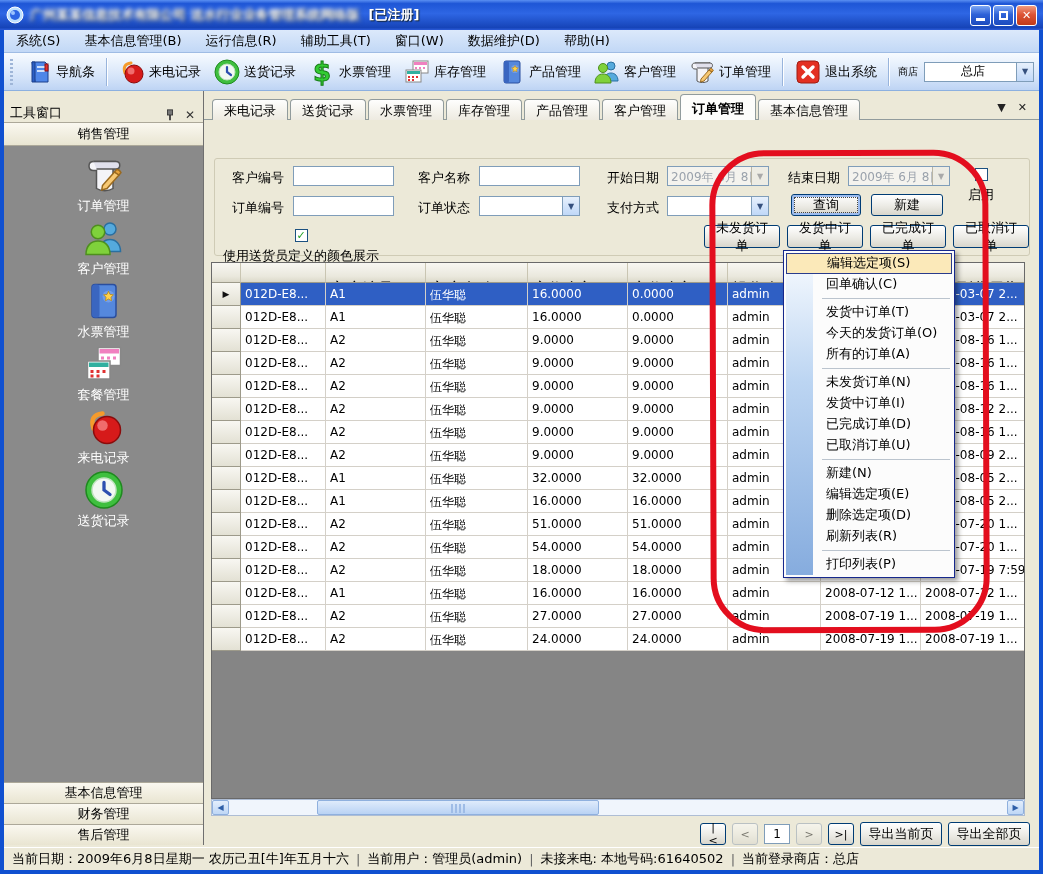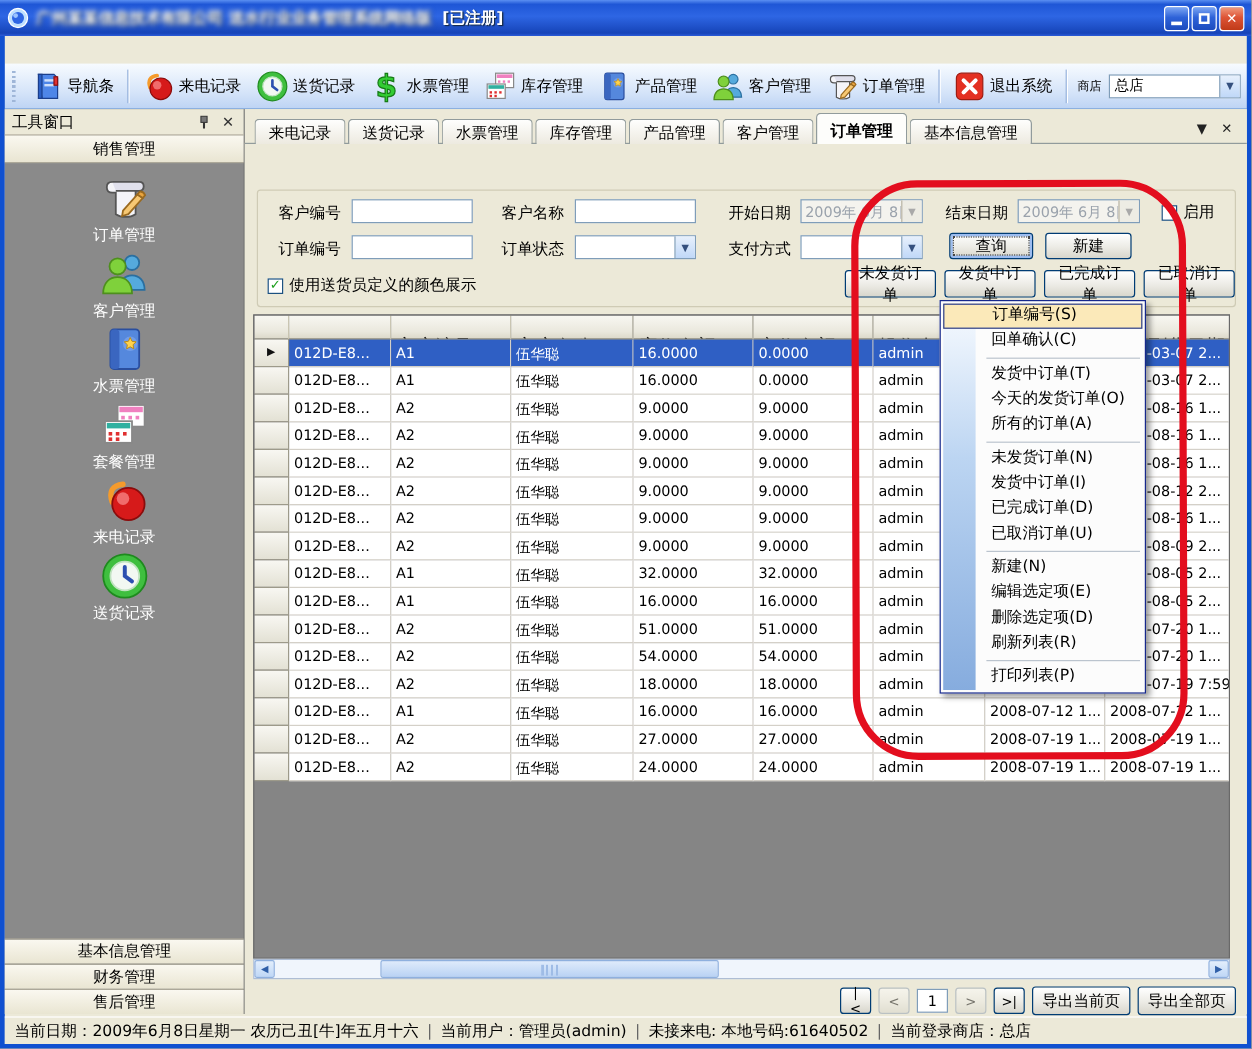--- a/index.html
+++ b/index.html
@@ -34,29 +34,29 @@
     display:flex;align-items:center;border-bottom:1px solid #8CB0E0;}
   .grip{width:7px;height:26px;margin:0 4px;
     background:repeating-linear-gradient(180deg,#9FB6D8 0 2px,transparent 2px 4px);
     background-size:3px 100%;background-repeat:no-repeat;background-position:2px 0;}
   .tool-items{display:flex;align-items:center;height:100%;}
   .tool-btn{display:flex;align-items:center;gap:3px;padding:3px 6px;font-size:13px;cursor:default;border-radius:3px;}
   .tool-ico{width:28px;height:28px;display:inline-flex;}
   .tool-ico svg{width:100%;height:100%;}
   .tool-sep{width:1px;height:28px;background:#98B4DC;margin:0 5px;box-shadow:1px 0 0 #fff;}
   .shop-label{font-size:10px;margin:0 6px 0 4px;}
-  .shop-combo{width:110px;height:20px;background:#fff;border:1px solid #7F9DB9;display:flex;align-items:center;font-size:12px;}
+  .shop-combo{width:110px;height:20px;background:#fff;border:1px solid #7F9DB9;display:flex;align-items:center;font-size:12px;padding-left:32px;}
   .shop-combo .val{flex:1;padding-left:4px;}
   .combo-arrow{width:17px;height:100%;background:linear-gradient(180deg,#E7F0FC,#C0D8F8);
     border-left:1px solid #7F9DB9;display:flex;align-items:center;justify-content:center;
     font-size:8px;color:#35507E;}
 
   
   .sidebar{position:absolute;left:4px;top:91px;width:200px;height:754px;background:#8A8A8A;border-right:1px solid #6F6F6F;}
-  .tool-header{height:22px;background:#ECE9D8;border-bottom:1px solid #ACA899;display:flex;align-items:center;padding:0 6px;font-size:13px;}
+  .tool-header{height:32px;background:#ECE9D8;border-bottom:1px solid #ACA899;display:flex;align-items:flex-end;padding:0 6px;font-size:13px;}
   .tool-header .sp{flex:1;}
   .hdr-ico{width:14px;height:14px;display:inline-flex;margin-left:6px;color:#333;font-size:12px;align-items:center;justify-content:center;}
   .side-section-hdr{height:23px;background:linear-gradient(180deg,#FAF8F0,#E9E5D2);border-bottom:1px solid #ACA899;
     display:flex;align-items:center;justify-content:center;font-size:13px;}
   .side-items{padding-top:8px;}
   .side-item{height:63px;display:flex;flex-direction:column;align-items:center;cursor:default;}
   .side-ico{width:42px;height:42px;display:inline-flex;}
   .side-ico svg{width:100%;height:100%;}
   .side-lbl{font-size:13px;color:#fff;margin-top:1px;}
   .side-bottom{position:absolute;left:0;bottom:0;width:100%;}
@@ -78,21 +78,21 @@
   .fcombo{position:absolute;height:20px;background:#fff;border:1px solid #7F9DB9;display:flex;}
   .fcombo .val{flex:1;font-size:12px;padding:2px 0 0 3px;white-space:nowrap;overflow:hidden;}
   .fcombo.disabled{background:#F4F3EE;}
   .fcombo.disabled .val{color:#9AA2AC;}
   .fcombo.disabled .combo-arrow{background:#EDECE4;color:#A9A9A9;border-left-color:#B9B5A5;}
   .xp-btn{border:1px solid #003C74;border-radius:3px;background:linear-gradient(180deg,#FFFFFF,#ECEBE5 55%,#D8D6CC);
     font-size:13px;display:flex;align-items:center;justify-content:center;cursor:default;}
   .xp-btn.default{box-shadow:inset 0 0 0 2px #9DBDF0;outline:1px dotted #444;outline-offset:-4px;}
   .cbx{display:inline-flex;width:13px;height:13px;border:1px solid #1C5180;background:#fff;
     align-items:center;justify-content:center;font-size:11px;line-height:10px;color:#21A121;font-weight:bold;}
-  .cb-row{position:absolute;display:flex;align-items:center;gap:5px;font-size:13px;}
+  .cb-row{position:absolute;display:flex;align-items:center;gap:5px;font-size:13px;flex-direction:column;}
 
   
   .grid{position:absolute;left:7px;top:142px;width:814px;height:537px;background:#858585;border:1px solid #696969;overflow:hidden;}
   .g-header{display:flex;height:20px;}
   .g-hcell{background:linear-gradient(180deg,#F8F7F2,#EAE8DD 70%,#DCD9CA);border-right:1px solid #C9C5B2;border-bottom:1px solid #9D9A8A;
     font-size:16px;padding:16px 1px 0 4px;white-space:nowrap;overflow:hidden;flex:0 0 auto;}
   .g-row{display:flex;height:23px;}
   .g-cell{background:#fff;border-right:1px solid #D4D0C8;border-bottom:1px solid #D4D0C8;
     font-size:12px;padding:4px 1px 0 4px;white-space:nowrap;overflow:hidden;flex:0 0 auto;}
   .g-sel{background:linear-gradient(180deg,#F8F7F2,#E3E1D4);border-right:1px solid #9D9A8A;border-bottom:1px solid #9D9A8A;
@@ -149,20 +149,29 @@
       <span class="win-btn">
           <span class="min-glyph"></span>
         </span>
       <span class="win-btn">
           <span class="max-glyph"></span>
         </span>
       <span class="win-btn close">✕</span>
     </span>
   </div>
 
+  <div class="menubar" id="menubar">
+      <div class="menu-item">系统(S)</div>
+      <div class="menu-item">基本信息管理(B)</div>
+      <div class="menu-item">运行信息(R)</div>
+      <div class="menu-item">辅助工具(T)</div>
+      <div class="menu-item">窗口(W)</div>
+      <div class="menu-item">数据维护(D)</div>
+      <div class="menu-item">帮助(H)</div>
+    </div>
 
   <div class="toolbar">
     <span class="grip"></span>
     <span class="tool-items" id="toolbar-items">
         <span class="tool-btn">
           <span class="tool-ico">
             <svg viewBox="0 0 28 28">
               <path d="M7 4h13l3 3v17H10z" fill="#4E86E8" stroke="#1A3E8C"></path>
               <path d="M7 4v20h3V4z" fill="#2B5FC4" stroke="#1A3E8C"></path>
               <rect x="12" y="8" width="8" height="2" fill="#CFE0FA"></rect>
@@ -646,21 +655,21 @@
         <button class="xp-btn pg-btn dis">&gt;</button>
         <button class="xp-btn pg-btn">&gt;|</button>
         <button class="xp-btn exp-btn">导出当前页</button>
         <button class="xp-btn exp-btn">导出全部页</button>
       </div>
     </div>
   </div>
 
   <div class="ctx" id="ctx">
     <div class="ctx-strip"></div>
-  <div class="ctx-item hl">订单编号(S)</div>
+  <div class="ctx-item hl">编辑选定项(S)</div>
       <div class="ctx-item">回单确认(C)</div>
       <div class="ctx-sep"></div>
       <div class="ctx-item">发货中订单(T)</div>
       <div class="ctx-item">今天的发货订单(O)</div>
       <div class="ctx-item">所有的订单(A)</div>
       <div class="ctx-sep"></div>
       <div class="ctx-item">未发货订单(N)</div>
       <div class="ctx-item">发货中订单(I)</div>
       <div class="ctx-item">已完成订单(D)</div>
       <div class="ctx-item">已取消订单(U)</div>

